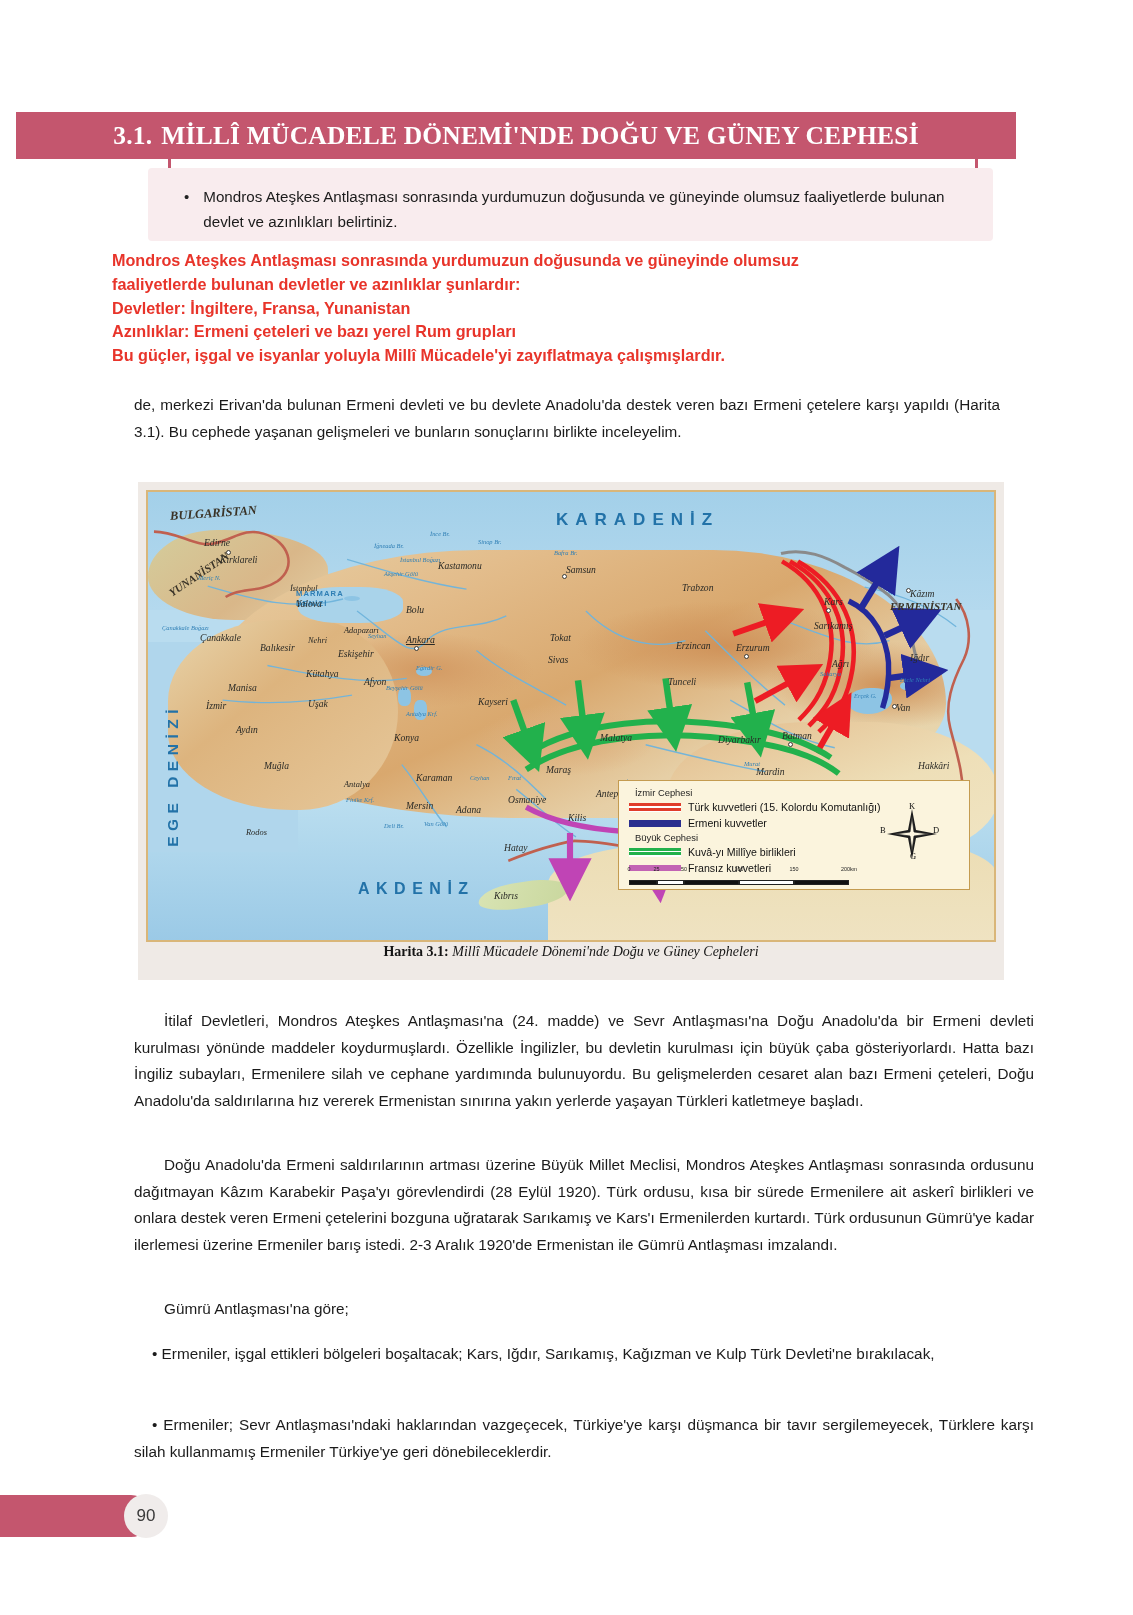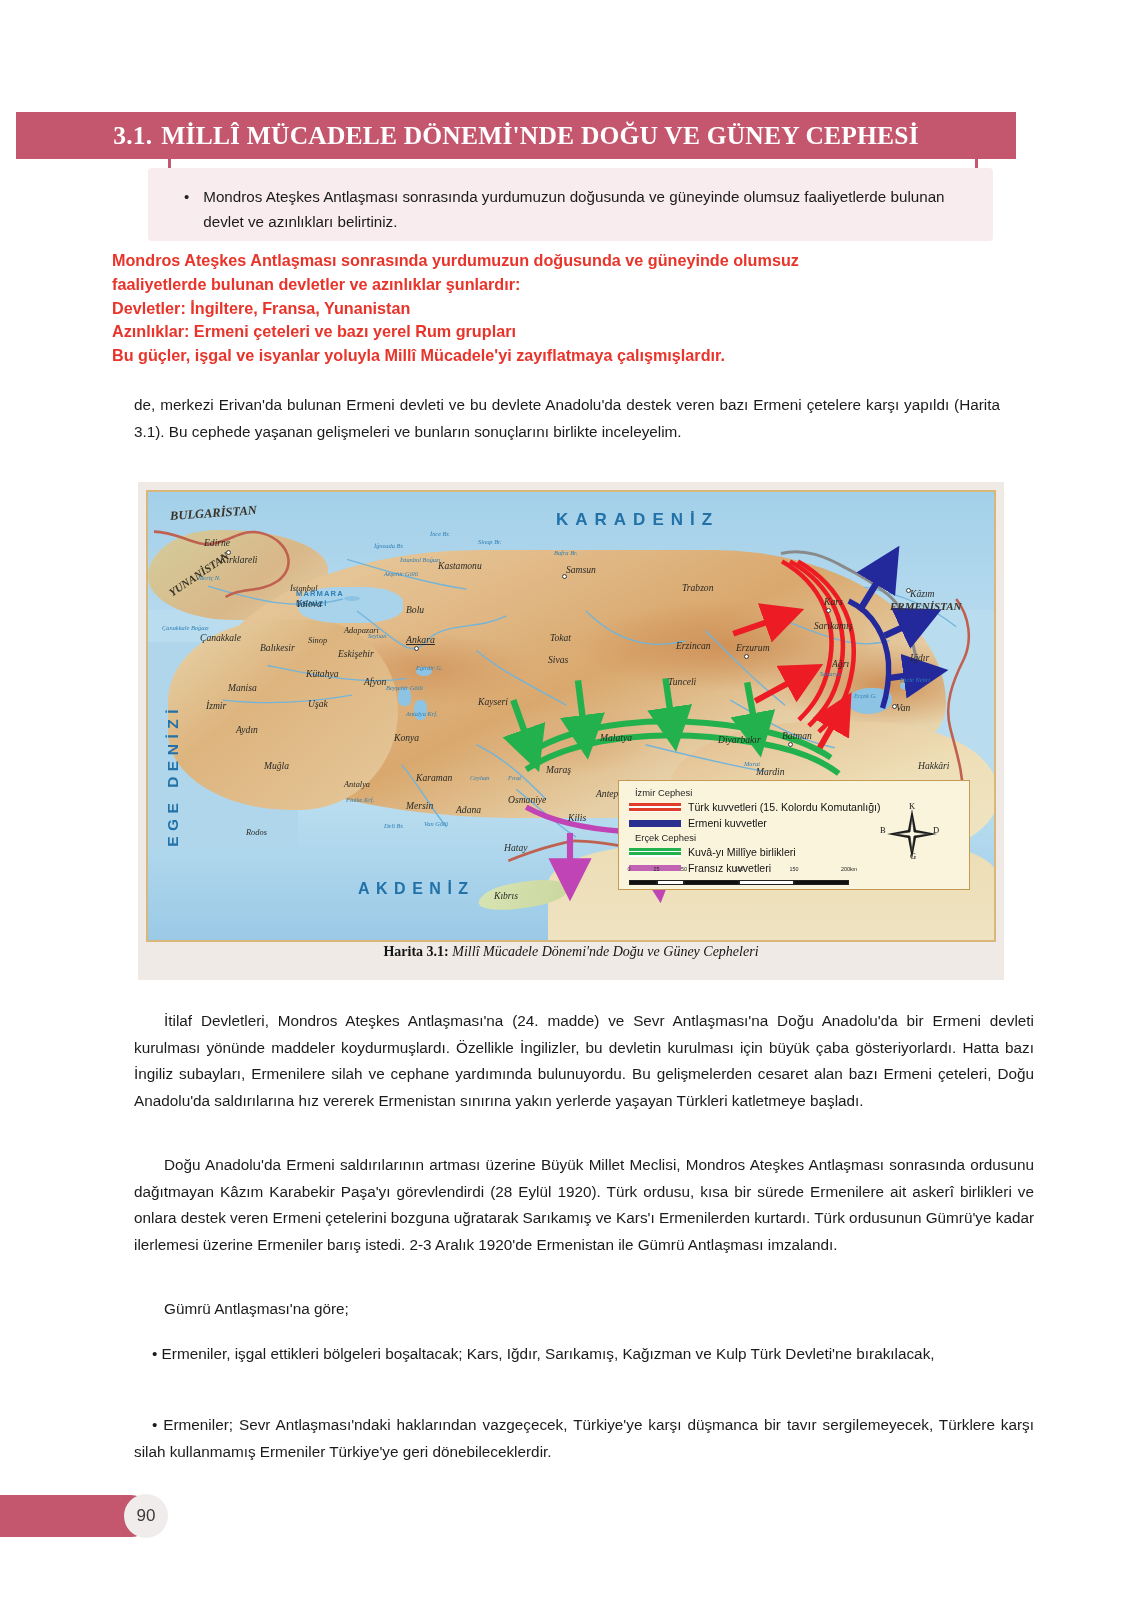--- a/index.html
+++ b/index.html
@@ -391,21 +391,21 @@
       <div class="country" id="c-ermenistan">ERMENİSTAN</div>
 
       <div class="city sz1" style="left:56px;top:45px;">Edirne</div>
       <div class="city sz1" style="left:72px;top:62px;">Kırklareli</div>
       <div class="city sz2" style="left:142px;top:92px;">İstanbul</div>
       <div class="city sz1" style="left:148px;top:106px;">Yalova</div>
       <div class="city sz2" style="left:196px;top:90px;margin-top:44px;">Adapazarı</div>
       <div class="city sz1" style="left:258px;top:112px;">Bolu</div>
       <div class="city sz1" style="left:52px;top:140px;">Çanakkale</div>
       <div class="city sz1" style="left:112px;top:150px;">Balıkesir</div>
-      <div class="city sz2" style="left:160px;top:144px;">Sinop</div>
+      <div class="city sz2" style="left:160px;top:144px;">Nehri</div>
       <div class="city sz1" style="left:190px;top:156px;">Eskişehir</div>
       <div class="city sz1" style="left:158px;top:176px;">Kütahya</div>
       <div class="city sz1" style="left:216px;top:184px;">Afyon</div>
       <div class="city sz1" style="left:80px;top:190px;">Manisa</div>
       <div class="city sz1" style="left:58px;top:208px;">İzmir</div>
       <div class="city sz1" style="left:160px;top:206px;">Uşak</div>
       <div class="city sz1" style="left:88px;top:232px;">Aydın</div>
       <div class="city sz1" style="left:116px;top:268px;">Muğla</div>
       <div class="city sz2" style="left:196px;top:288px;">Antalya</div>
       <div class="city cap" style="left:258px;top:142px;">Ankara</div>
@@ -478,21 +478,21 @@
       <div class="legend">
         <div class="legend-head">İzmir Cephesi</div>
         <div class="legend-row">
           <span class="legend-swatch sw-turk"></span>
           <span class="legend-label">Türk kuvvetleri (15. Kolordu Komutanlığı)</span>
         </div>
         <div class="legend-row">
           <span class="legend-swatch sw-ermeni"></span>
           <span class="legend-label">Ermeni kuvvetler</span>
         </div>
-        <div class="legend-head">Erçek Cephesi</div>
+        <div class="legend-head">Büyük Cephesi</div>
         <div class="legend-row">
           <span class="legend-swatch sw-kuva"></span>
           <span class="legend-label">Kuvâ-yı Millîye birlikleri</span>
         </div>
         <div class="legend-row">
           <span class="legend-swatch sw-fransiz"></span>
           <span class="legend-label">Fransız kuvvetleri</span>
         </div>
 
         <div class="compass">

